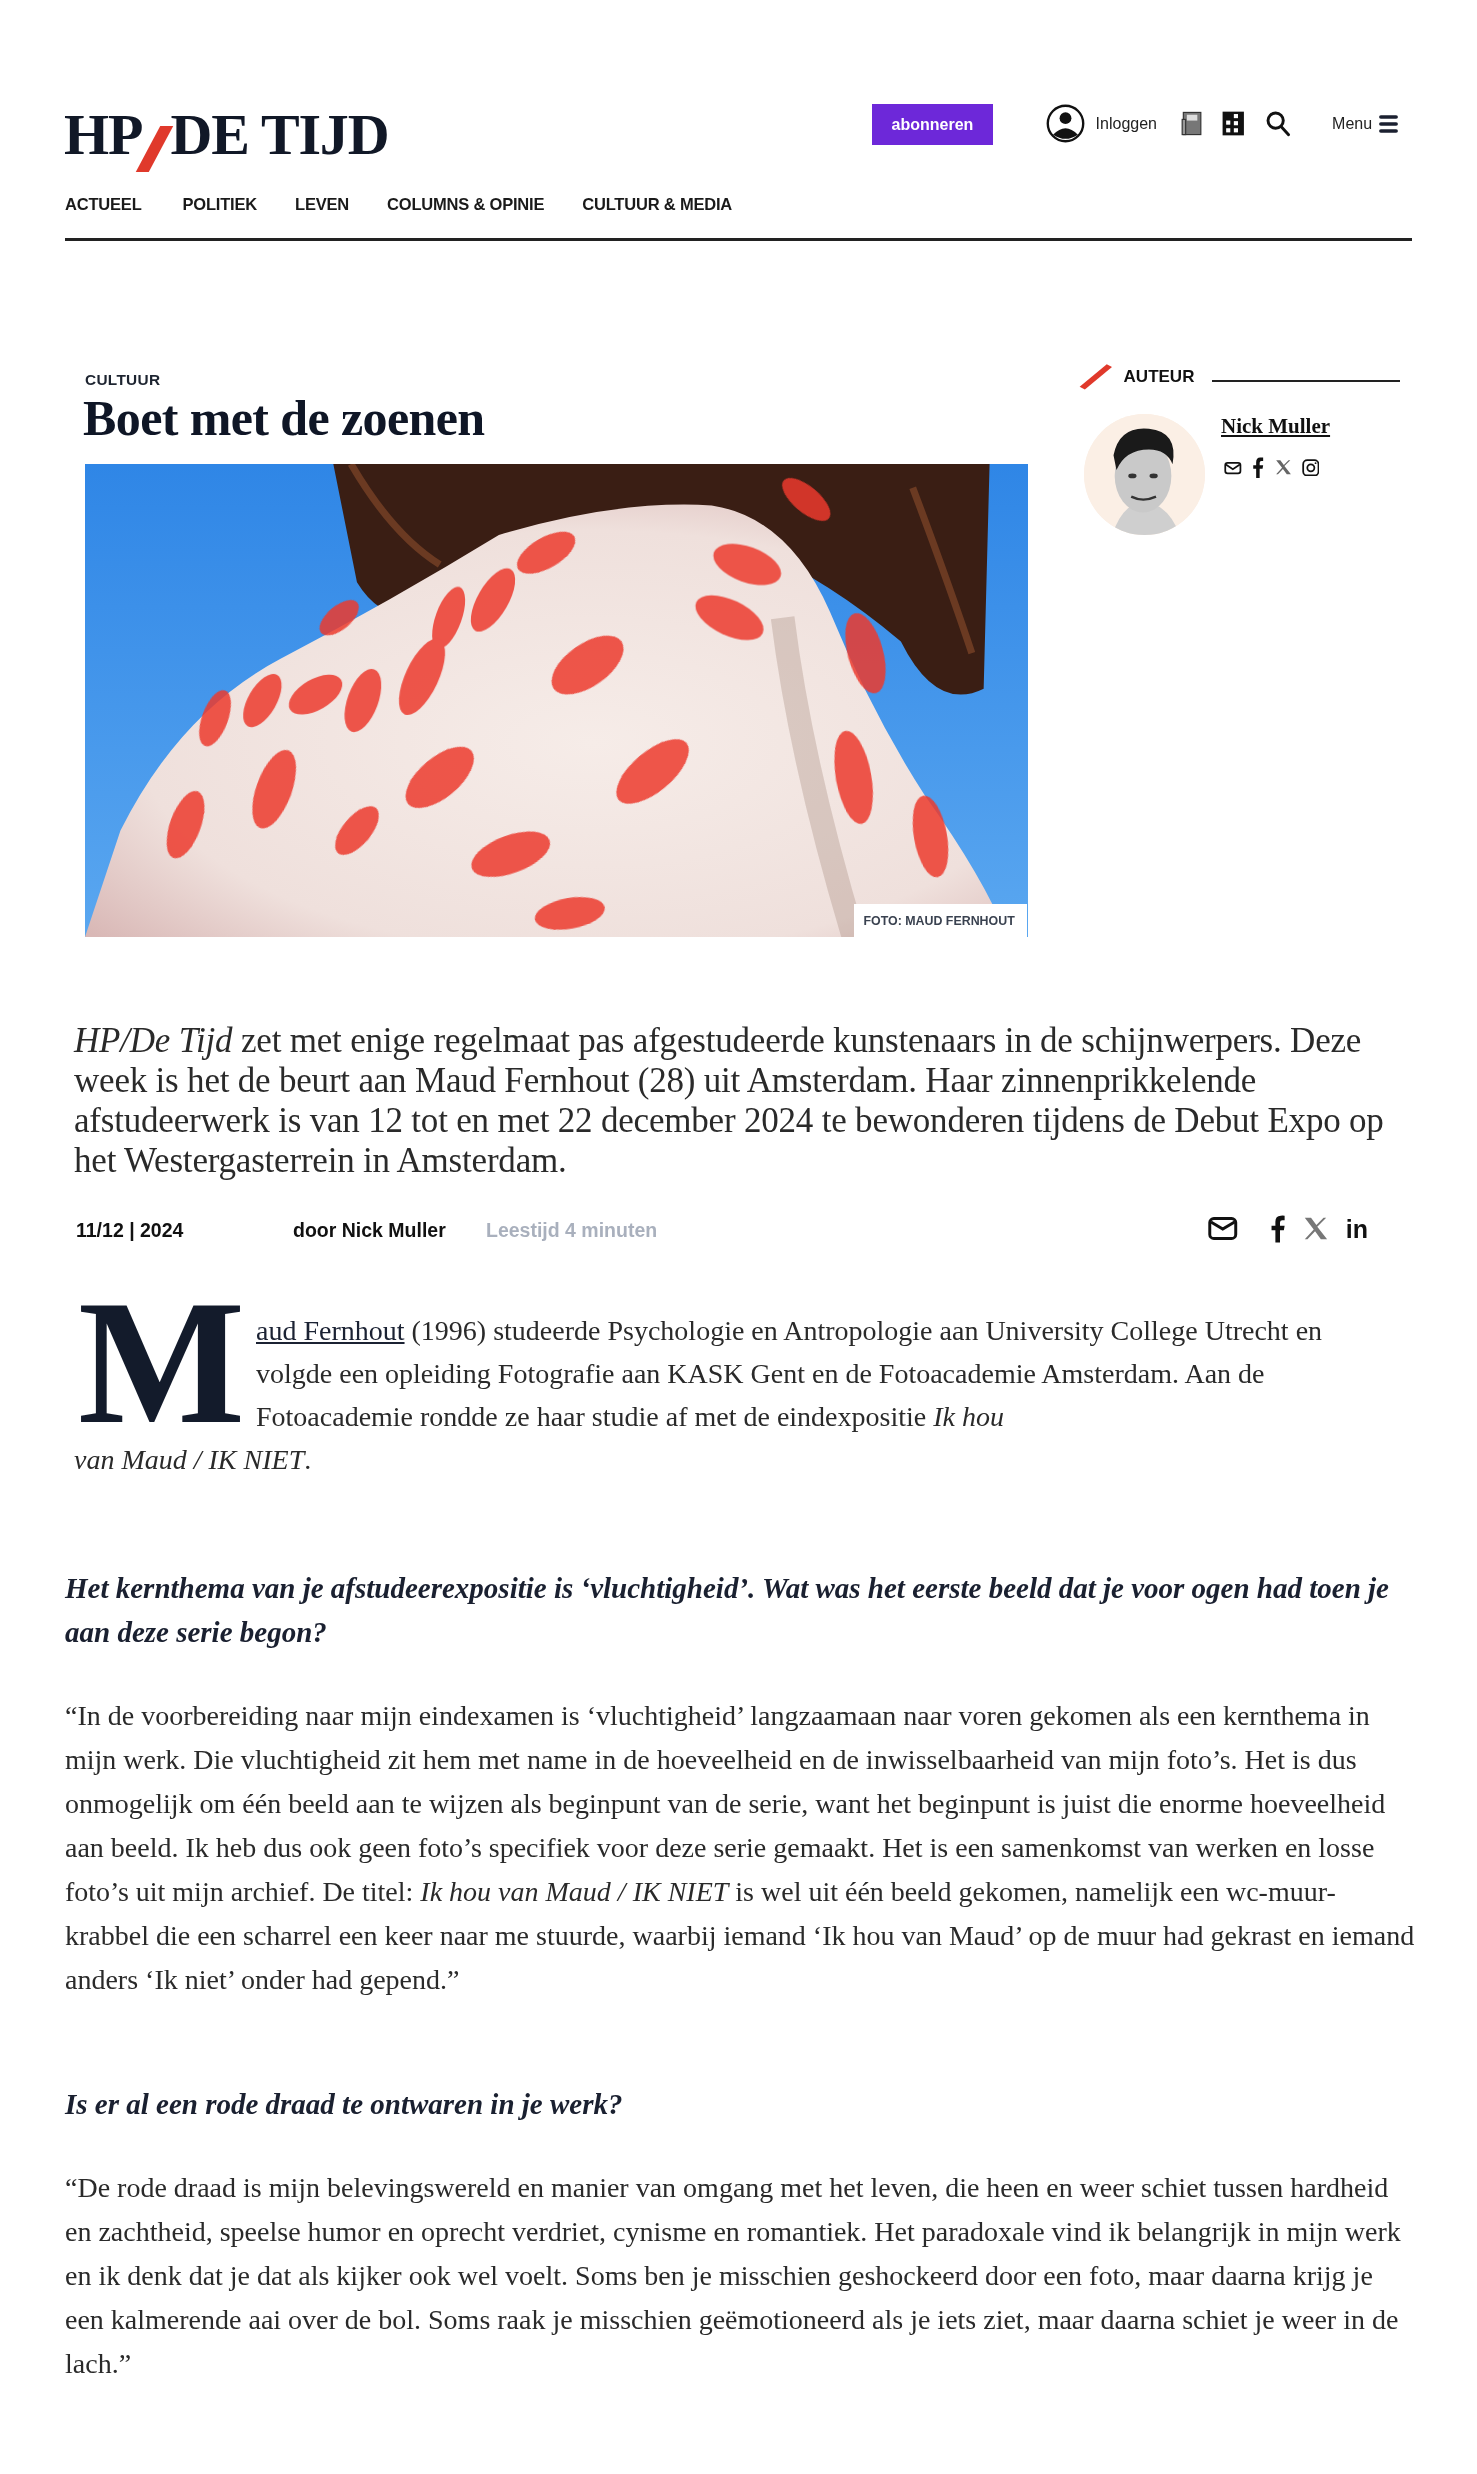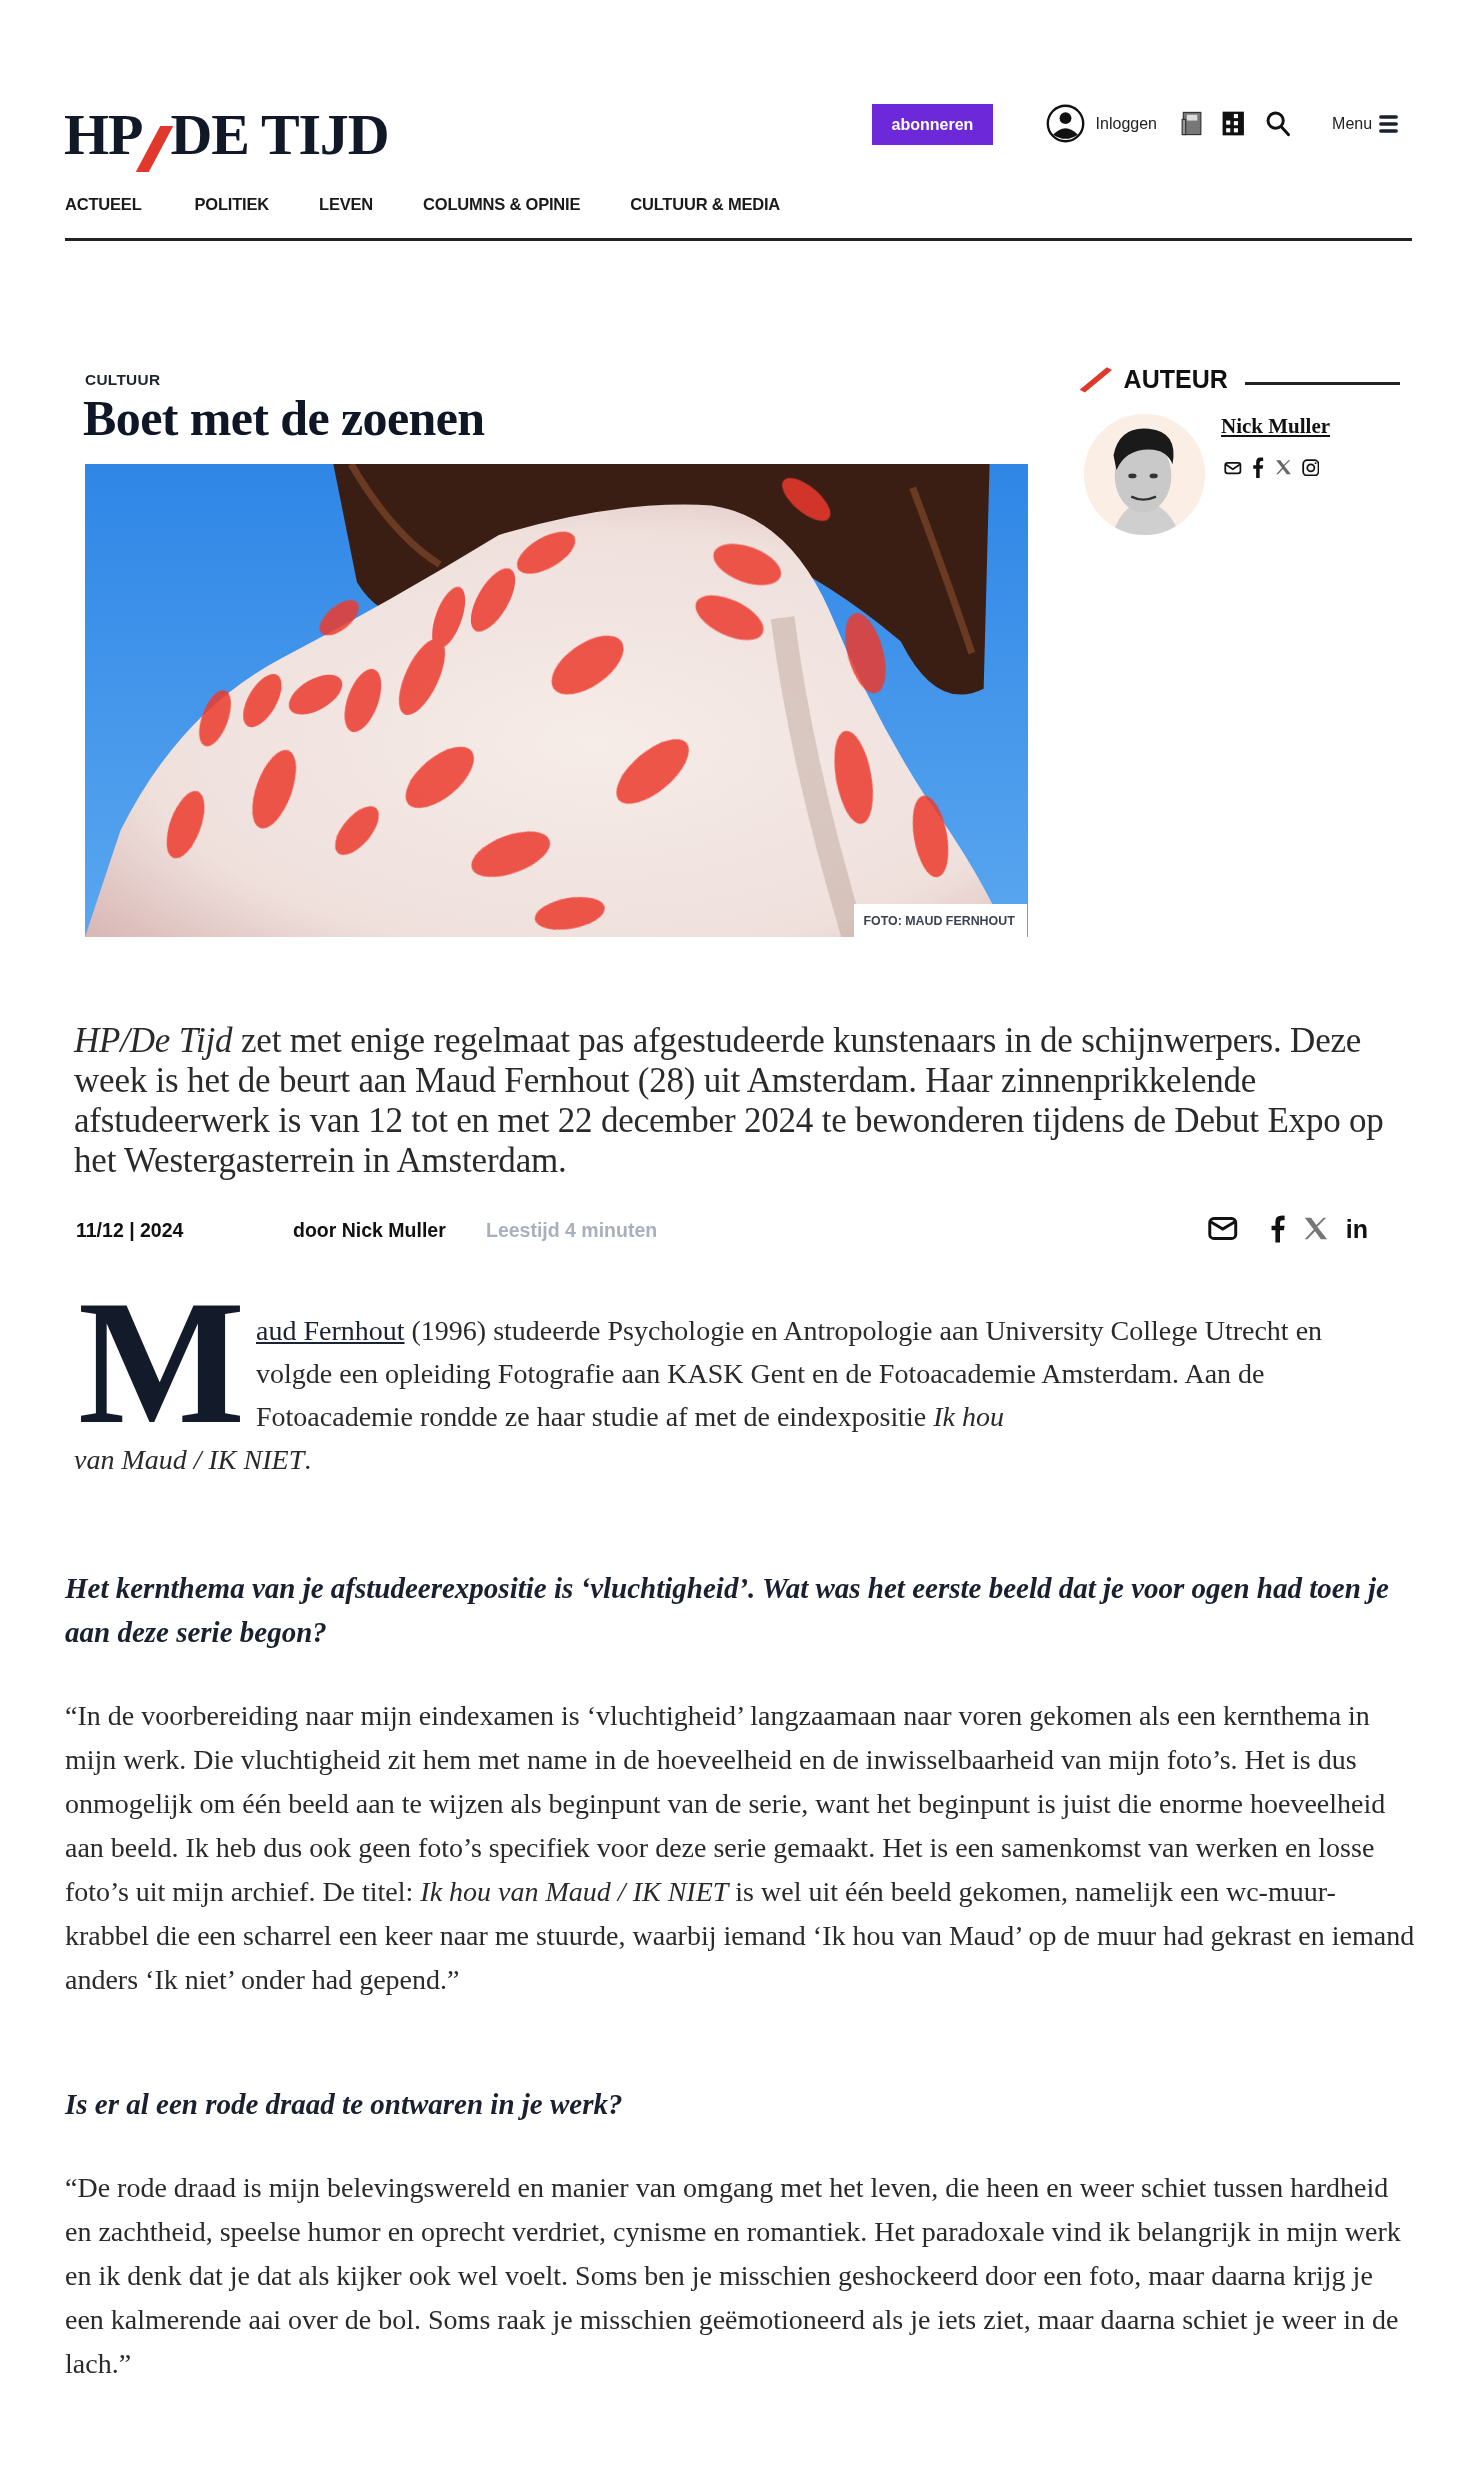--- a/index.html
+++ b/index.html
@@ -3,41 +3,41 @@
 <meta charset="utf-8">
 <style>
   * { margin:0; padding:0; box-sizing:border-box; }
   html, body { width:1477px; height:2475px; background:#ffffff; overflow:hidden; }
   body { position:relative; color:#141a26; font-family:"Liberation Serif", serif; }
   .abs { position:absolute; }
 
   
   .logo { left:64px; top:102px; height:65px; display:flex; align-items:center; font-family:"Liberation Serif", serif; font-weight:700; font-size:58px; letter-spacing:-1.2px; color:#111827; line-height:1; }
   .logo .slash { display:inline-block; width:13px; height:46px; background:#e0392b; transform:skewX(-28deg); margin:5.9px 9.5px 0 5.9px; position:relative; top:11.8px; }
-  .nav { left:65px; top:195px; display:flex; gap:16px; }
+  .nav { left:65px; top:195px; display:flex; gap:4px; }
   .nav a { font-family:"Liberation Sans", sans-serif; font-weight:700; font-size:16.5px; color:#1a1a1a; text-decoration:none; margin-right:34px; letter-spacing:-0.2px; }
   .divider { left:65px; top:238px; width:1347px; height:3px; background:#222; }
 
   .btn-sub { left:872px; top:104px; width:121px; height:41px; background:#6d28d9; color:#fff; font-family:"Liberation Sans", sans-serif; font-weight:700; font-size:16px; display:flex; align-items:center; justify-content:center; text-decoration:none; }
   .hdr-icons { left:1046px; top:100px; height:47px; display:flex; align-items:center; }
   .hdr-icons .ico { display:flex; align-items:center; justify-content:center; }
   .login-text { font-family:"Liberation Sans", sans-serif; font-size:16px; color:#222; margin-left:10.6px; margin-right:23.6px; }
   .menu-text { font-family:"Liberation Sans", sans-serif; font-size:16px; color:#222; margin-left:41px; margin-right:7px; }
 
   
   .category { left:85px; top:371px; font-family:"Liberation Sans", sans-serif; font-weight:700; font-size:15.4px; color:#1d2430; letter-spacing:0.3px; }
   .title { left:83px; top:392px; font-family:"Liberation Serif", serif; font-weight:700; font-size:50px; color:#0f1626; letter-spacing:-0.6px; line-height:1.05; }
 
   .hero { left:85px; top:464px; width:943px; height:473px; overflow:hidden; }
   .caption { left:854px; top:904px; width:173px; height:33px; background:#fff; font-family:"Liberation Sans", sans-serif; font-weight:700; font-size:12.4px; color:#3a4250; display:flex; align-items:center; padding-left:9.5px; }
 
   
   .auteur-head { left:1087px; top:365px; width:313px; display:flex; align-items:center; }
   .auteur-head .mark { width:8.3px; height:23.6px; background:#e0392b; transform:skewX(-40deg) rotate(20deg); margin-right:23.6px; margin-left:4.7px; }
-  .auteur-head .label { font-family:"Liberation Sans", sans-serif; font-weight:700; font-size:25px; color:#111; }
+  .auteur-head .label { font-family:"Liberation Sans", sans-serif; font-weight:700; font-size:17px; color:#111; }
   .auteur-head .line { flex:1; height:2.4px; background:#222; margin-left:17.7px; margin-top:8.3px; }
   .avatar { left:1084px; top:414px; width:121px; height:121px; border-radius:50%; background:#fbefe5; overflow:hidden; }
   .author-name { left:1221px; top:414px; font-family:"Liberation Serif", serif; font-weight:700; font-size:21px; color:#111;text-decoration:underline; }
   .author-social { left:1224px; top:457px; display:flex; gap:10.6px; align-items:center; }
 
   
   .lead { left:74px; top:1021px; width:1330px; font-family:"Liberation Serif", serif; font-size:35px; line-height:40px; color:#2a2a2a; letter-spacing:-0.2px; }
   .lead em { font-style:italic; }
 
   

